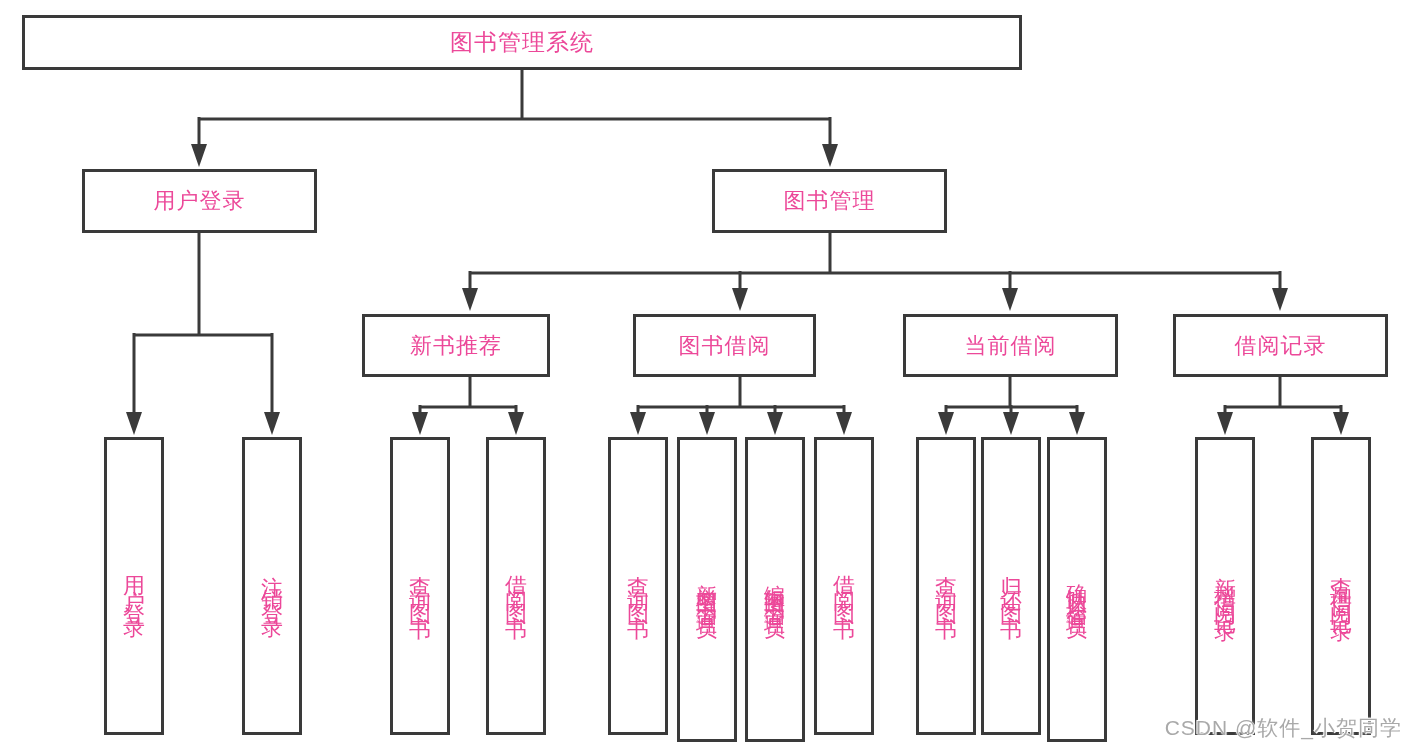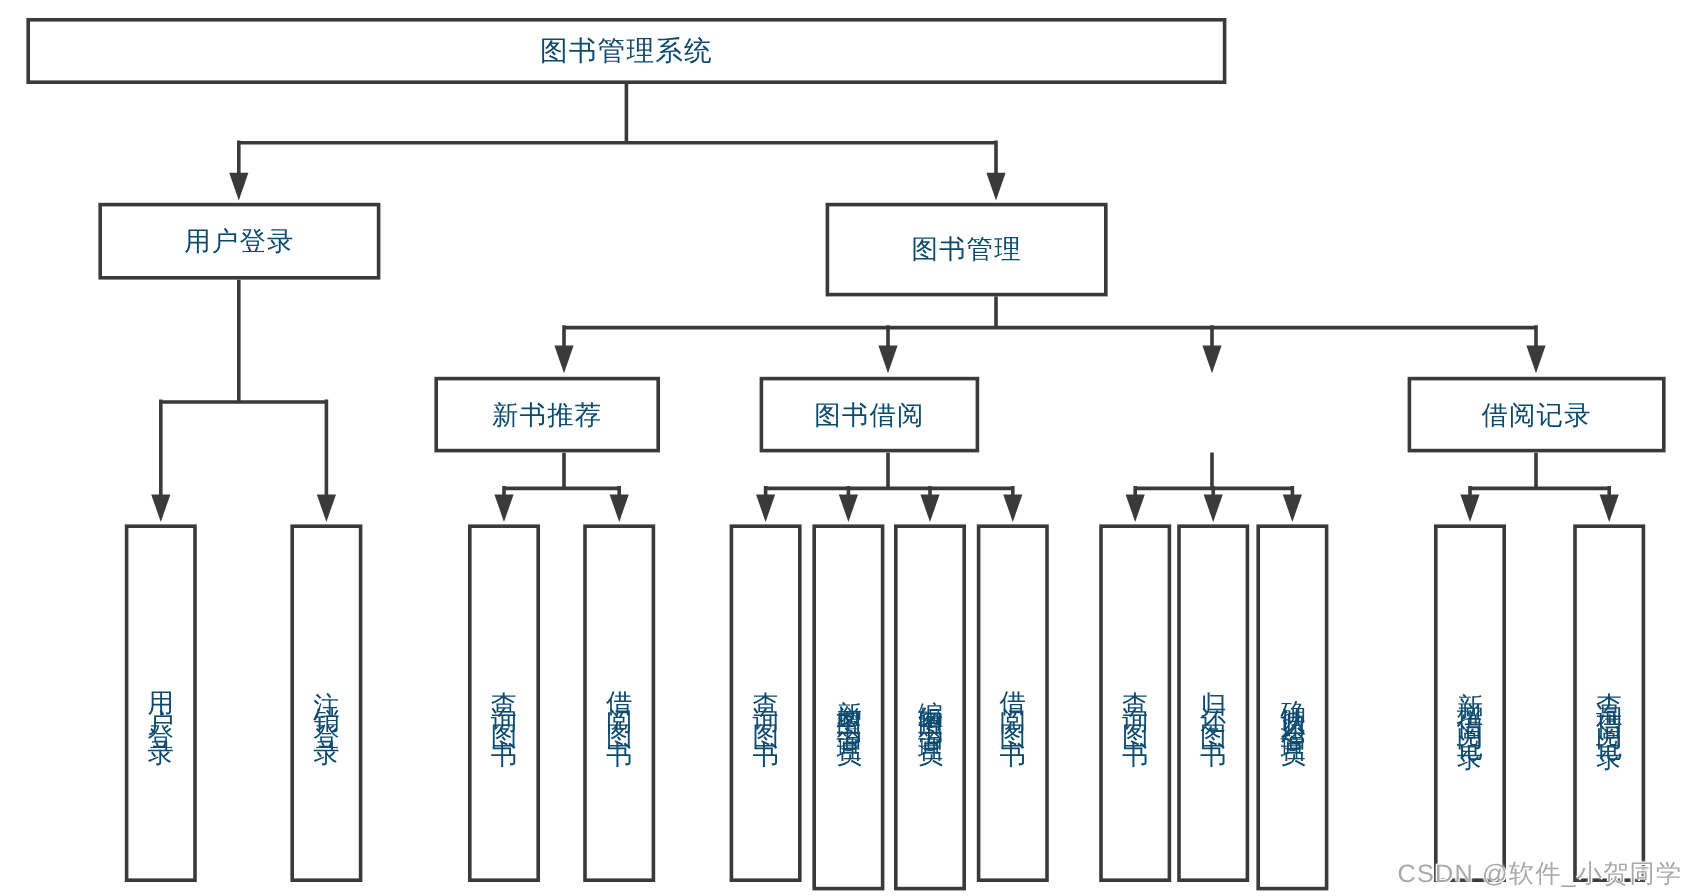--- a/index.html
+++ b/index.html
@@ -12,21 +12,21 @@
   }
   #connectors{position:absolute;left:0;top:0;z-index:0;}
   .box{
     position:absolute;
     box-sizing:border-box;
     border:3px solid #3a3a3a;
     background:#ffffff;
     display:flex;
     align-items:center;
     justify-content:center;
-    color:#0c4a6e;
+    color:#ec4899;
     font-size:22px;
     z-index:1;
     letter-spacing:1px;
   }
   .vtext{
     writing-mode:vertical-rl;
     text-orientation:mixed;
     letter-spacing:14px;
     font-size:22px;
     line-height:1;
@@ -86,31 +86,32 @@
       <polygon points="1003,412 1019,412 1011,435"></polygon>
       <polygon points="1069,412 1085,412 1077,435"></polygon>
       <polygon points="1217,412 1233,412 1225,435"></polygon>
       <polygon points="1333,412 1349,412 1341,435"></polygon>
     </g>
   </svg>
 
   <div class="box" style="left:22px;top:15px;width:1000px;height:55px;font-size:23px">图书管理系统</div>
 
   <div class="box" style="left:82px;top:169px;width:235px;height:64px">用户登录</div>
-  <div class="box" style="left:688px;top:169px;width:235px;height:78px">图书管理</div>
+  <div class="box" style="left:712px;top:169px;width:235px;height:64px">图书管理</div>
 
   <div class="box" style="left:104px;top:437px;width:60px;height:298px">
     <span class="vtext">用户登录</span>
   </div>
   <div class="box" style="left:242px;top:437px;width:60px;height:298px">
     <span class="vtext">注销登录</span>
   </div>
 
   <div class="box" style="left:362px;top:314px;width:188px;height:63px">新书推荐</div>
   <div class="box" style="left:633px;top:314px;width:183px;height:63px">图书借阅</div>
+  <div class="box" style="left:903px;top:314px;width:215px;height:63px">当前借阅</div>
   <div class="box" style="left:1173px;top:314px;width:215px;height:63px">借阅记录</div>
 
   <div class="box" style="left:390px;top:437px;width:60px;height:298px">
     <span class="vtext">查询图书</span>
   </div>
   <div class="box" style="left:486px;top:437px;width:60px;height:298px">
     <span class="vtext">借阅图书</span>
   </div>
 
   <div class="box" style="left:608px;top:437px;width:60px;height:298px">

